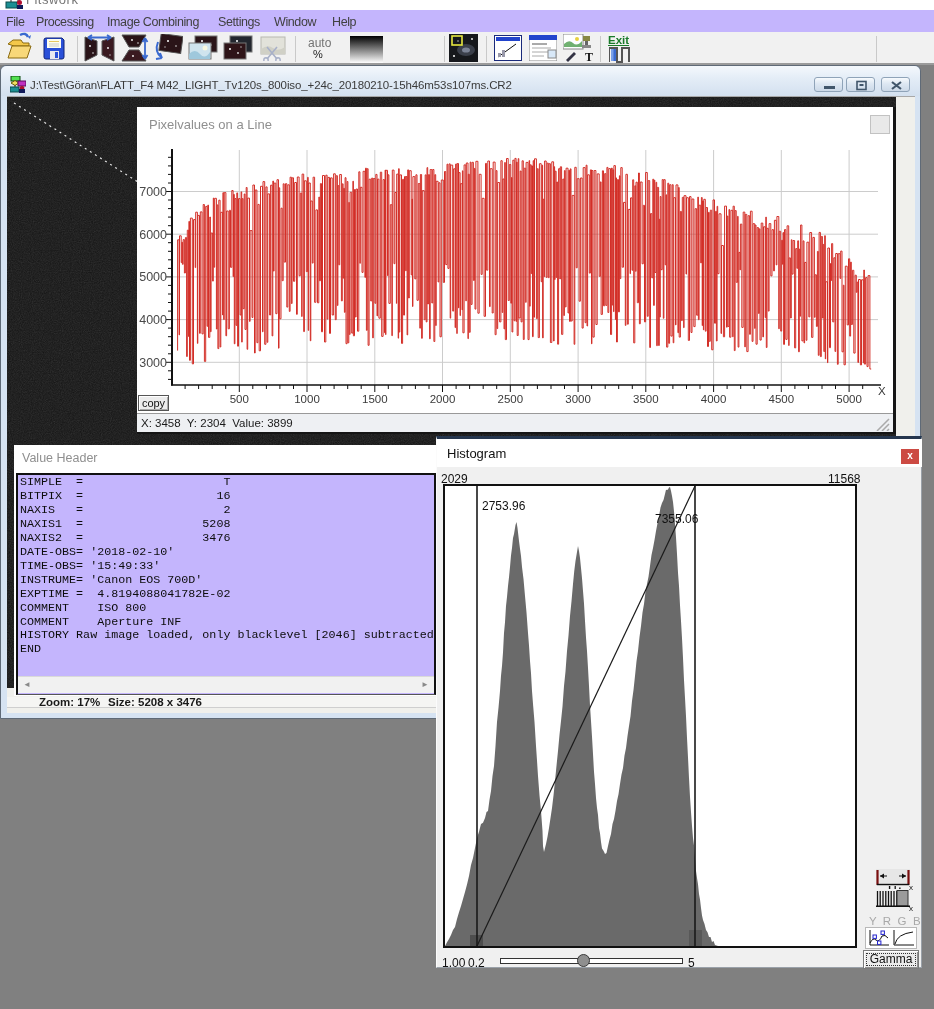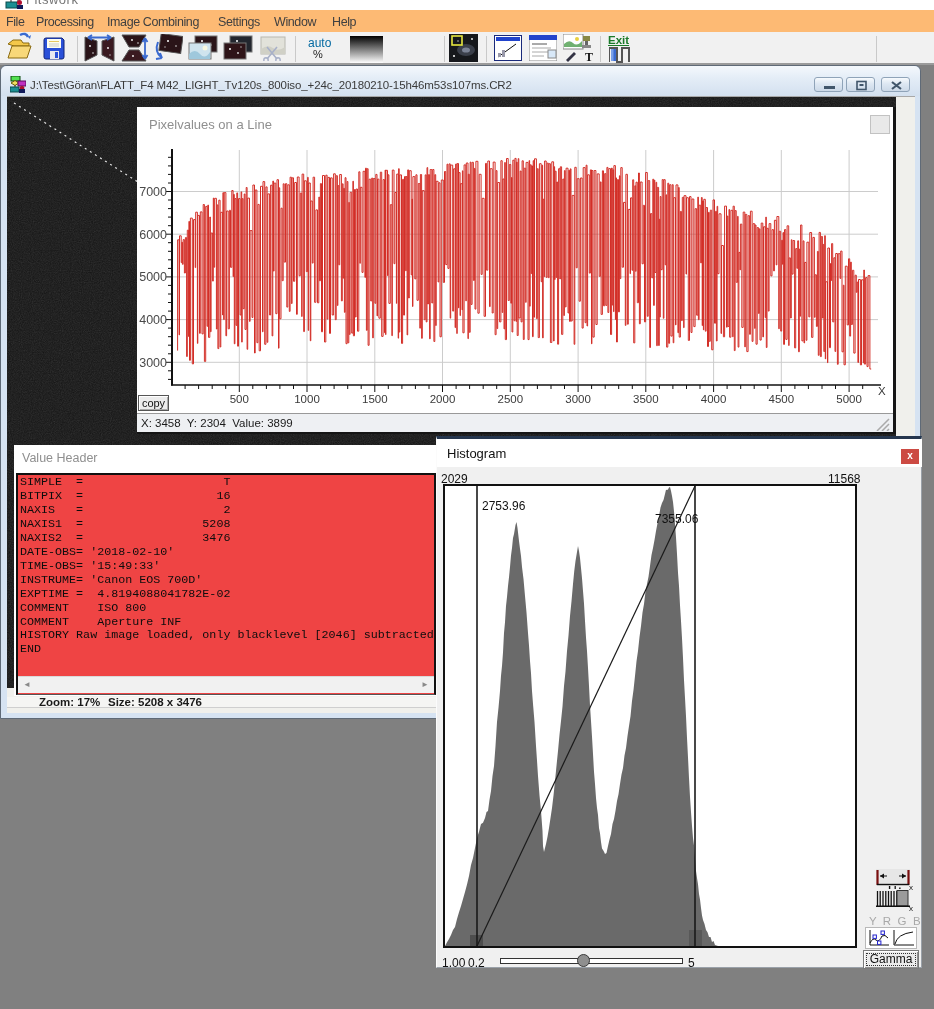--- a/index.html
+++ b/index.html
@@ -2,21 +2,21 @@
 <html><head><meta charset="utf-8">
 <style>
 *{margin:0;padding:0;box-sizing:border-box}
 html,body{width:934px;height:1009px;overflow:hidden}
 body{font-family:"Liberation Sans",sans-serif;background:#808080;position:relative}
 .abs{position:absolute}
 
 #topstrip{left:0;top:0;width:934px;height:10px;background:#fff;overflow:hidden}
 #topstrip .ttxt{position:absolute;left:26px;top:-8px;font-size:13px;letter-spacing:0.5px;color:#777}
 
-#menubar{left:0;top:10px;width:934px;height:22px;background:#fdba74}
+#menubar{left:0;top:10px;width:934px;height:22px;background:#c4b5fd}
 #menubar span{position:absolute;top:5px;font-size:12.5px;letter-spacing:-0.4px;color:#404040}
 
 #toolbar{left:0;top:32px;width:934px;height:32px;background:#f1f1f1}
 #mdiline{left:0;top:63px;width:934px;height:2px;background:#9b9b9b}
 .tsep{position:absolute;top:4px;width:1px;height:26px;background:#c9c9c9}
 
 #imgwin{left:0;top:65px;width:921px;height:654px;border:1px solid #5f6a77;border-radius:6px 6px 0 0;background:#d6e3f2}
 #imgtbar{left:1px;top:66px;width:919px;height:30px;border-radius:6px 6px 0 0;background:linear-gradient(180deg,#f4f8fc 0%,#e4edf7 40%,#d3e0ef 100%)}
 #imgtitle{left:30px;top:79px;font-size:11.5px;letter-spacing:-0.1px;color:#3a3a3a;white-space:nowrap}
 .wbtn{position:absolute;top:77px;width:29px;height:15px;border:1px solid #8fa3b8;border-radius:3px;background:linear-gradient(180deg,#f7fafd,#dde7f2 45%,#ccd9e8);}
@@ -27,21 +27,21 @@
 #imgstatus b{font-weight:bold;position:absolute;top:-1px}
 
 #pxpanel{left:137px;top:107px;width:759px;height:327px;background:#fff;border-right:3px solid #151515;border-bottom:2px solid #151515}
 #pxtitle{left:12px;top:10px;font-size:13px;color:#8f8f8f}
 #pxbtn{left:733px;top:8px;width:20px;height:19px;background:#e9e9e9;border:1px solid #c2c2c2}
 #pxstatus{left:0;top:306px;width:756px;height:19px;background:#eef0f3;border-top:1px solid #999;font-size:11.5px;color:#1a1a1a;padding:3px 0 0 4px}
 #copybtn{left:1px;top:288px;width:31px;height:16px;background:#ececec;border:1px solid #555;box-shadow:inset 1px 1px 0 #fff,inset -1px -1px 0 #aaa;font-size:11px;color:#111;text-align:center;line-height:14px}
 
 #fitswin{left:14px;top:445px;width:423px;height:251px;background:#fff}
 #fitstitle{left:8px;top:6px;font-size:12.5px;color:#8f8f8f}
-#fitsbox{left:2px;top:28px;width:420px;height:222px;border:2px solid #111;border-bottom:1px solid #555;background:#ef4444}
+#fitsbox{left:2px;top:28px;width:420px;height:222px;border:2px solid #111;border-bottom:1px solid #555;background:#c4b5fd}
 #fitspre{left:2px;top:1px;font-family:"Liberation Mono",monospace;font-size:11.7px;line-height:13.95px;color:#0d0d0d;white-space:pre}
 #fitsscroll{left:0;top:201px;width:416px;height:17px;background:#f1f1f1;border-top:1px solid #d9d9d9}
 .sarr{position:absolute;top:0;width:16px;height:16px;background:#f1f1f1;color:#8a8a8a;font-size:8px;text-align:center;line-height:16px}
 
 #histwin{left:436px;top:436px;width:486px;height:532px;background:#f0f0f0;border-top:3px solid #25364e;border-left:1px solid #fbfbfb;border-right:1px solid #9aa1a9;border-bottom:1px solid #9aa1a9}
 #histtitlebar{left:0;top:0;width:485px;height:28px;background:#fff}
 #histtitle{left:10px;top:7px;font-size:13px;color:#111}
 #histclose{left:464px;top:10px;width:18px;height:15px;background:#cc4a43;color:#fff;font-size:10px;font-weight:bold;text-align:center;line-height:14px}
 #histbox{left:6px;top:45px;width:414px;height:464px;background:#fff;border:2px solid #111}
 .hlab{position:absolute;font-size:12px;color:#111}
@@ -128,21 +128,21 @@
       <circle cx="18" cy="12" r="0.7" fill="#ccc"></circle>
     </svg>
     <svg class="abs" style="left:257px;top:3" width="30" height="26">
 <rect x="4" y="2" width="24" height="17" fill="#e2e2da" stroke="#b8b8b0"></rect>
       <path d="M4 14 q7 -5 12 -1 t12 -1 v7 h-24 z" fill="#d0d0c6"></path>
 <path d="M10 12 L20 24 M20 12 L10 24" stroke="#a8b0c8" stroke-width="1.6"></path>
       <circle cx="9" cy="25" r="2.2" fill="none" stroke="#a8b0c8" stroke-width="1.4"></circle>
       <circle cx="21" cy="25" r="2.2" fill="none" stroke="#a8b0c8" stroke-width="1.4"></circle>
     </svg>
     <div class="tsep" style="left:295px"></div>
-    <span class="abs" style="left:308px;top:4px;font-size:12px;color:#0369a1">auto</span>
+    <span class="abs" style="left:308px;top:4px;font-size:12px;color:#737373">auto</span>
     <span class="abs" style="left:313px;top:16px;font-size:11px;color:#222">%</span>
     <div class="abs" style="left:350px;top:4px;width:33px;height:27px;background:linear-gradient(180deg,#000,#fff)"></div>
     <div class="tsep" style="left:444px"></div>
     <svg class="abs" style="left:449px;top:2" width="29" height="28">
 <rect x="0" y="0" width="29" height="28" fill="#16181c"></rect>
 <ellipse cx="17" cy="16" rx="9" ry="6" fill="#3a3f4a"></ellipse>
       <ellipse cx="17" cy="16" rx="4" ry="2.6" fill="#7a8295"></ellipse>
 <circle cx="5" cy="22" r="1" fill="#fff"></circle>
       <circle cx="23" cy="5" r="0.9" fill="#fff"></circle>
       <circle cx="9" cy="7" r="0.7" fill="#ddd"></circle>

